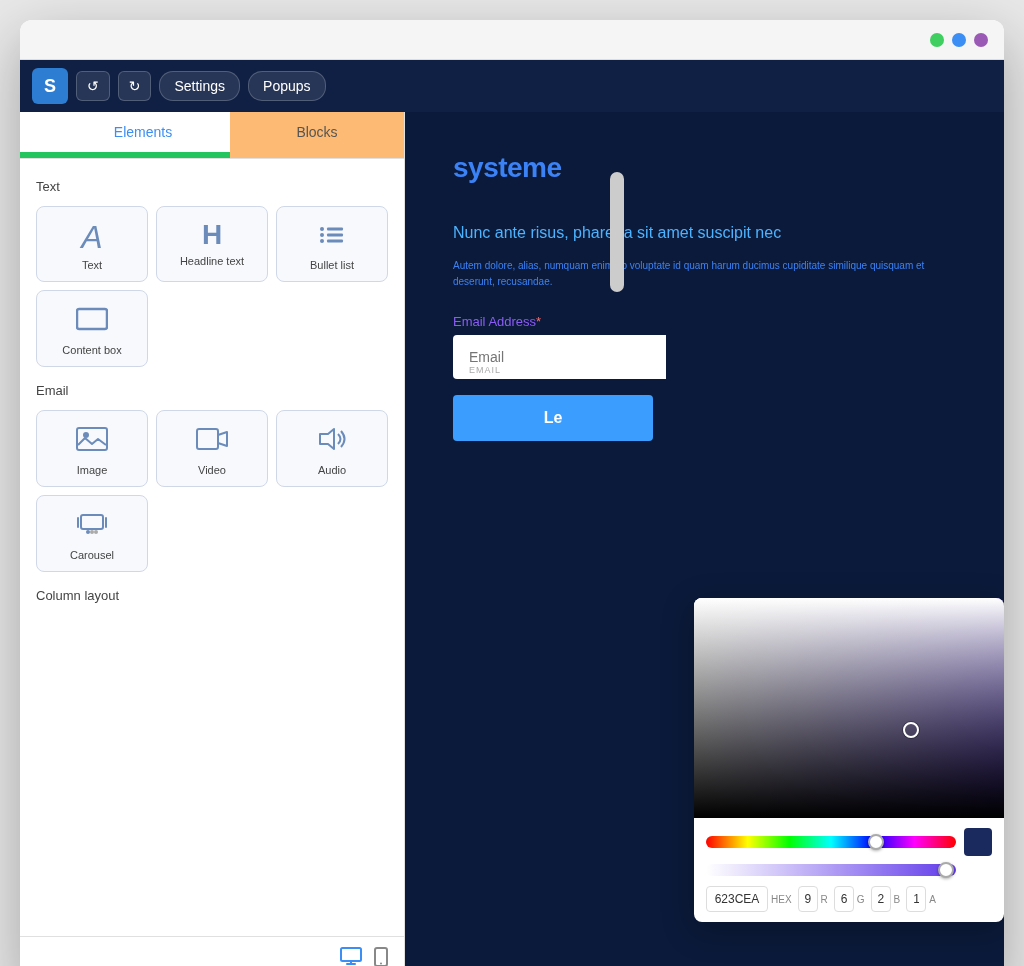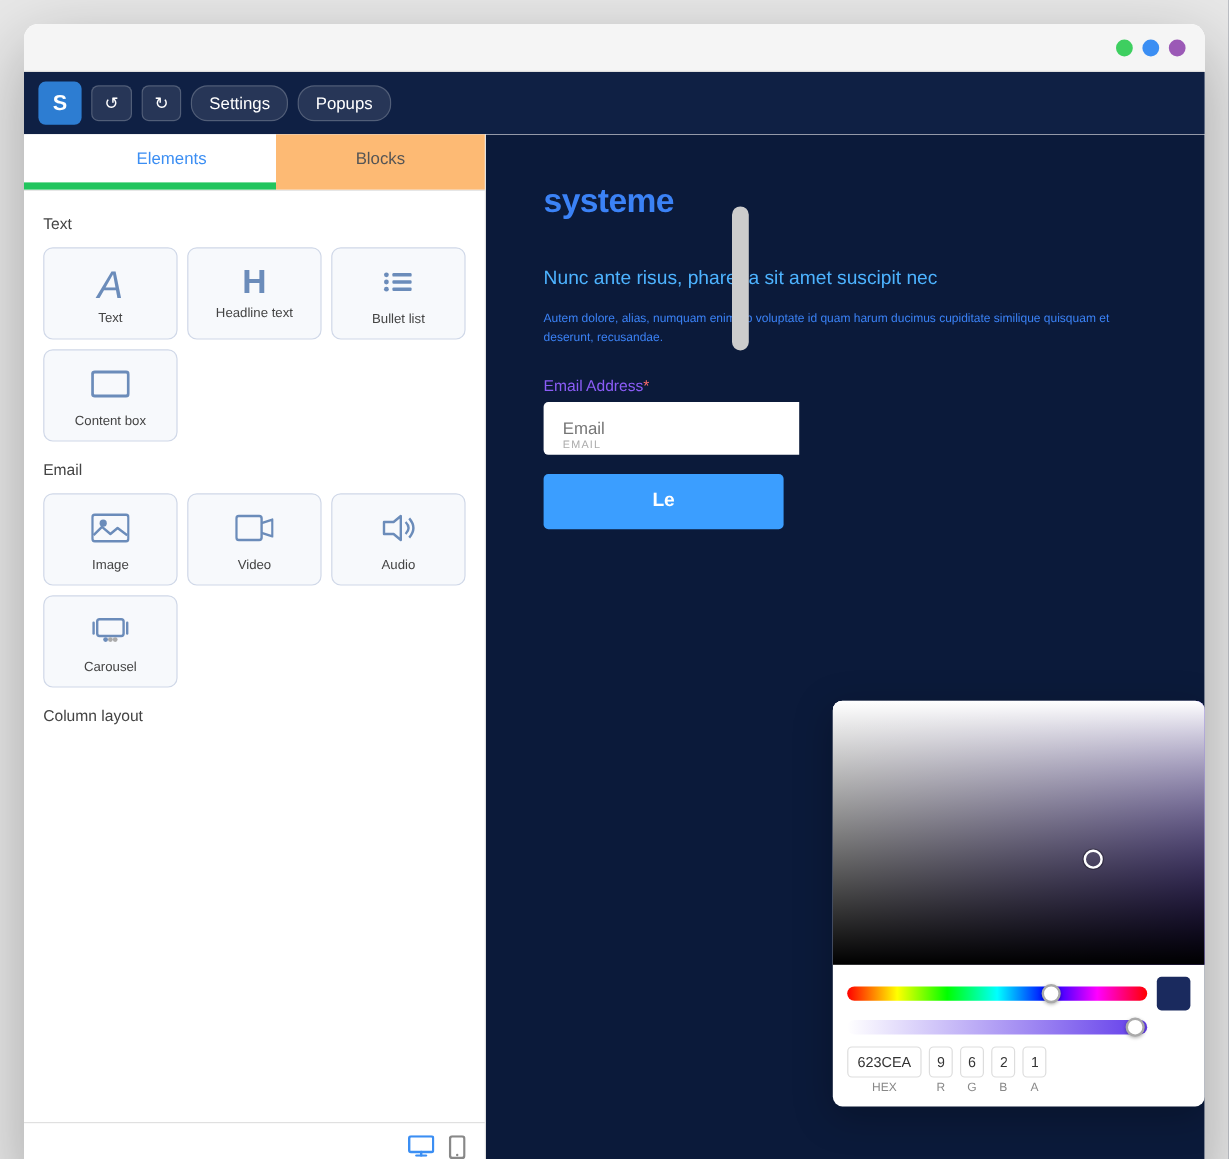--- a/index.html
+++ b/index.html
@@ -382,21 +382,21 @@
       flex-shrink: 0;
     }
 
     .color-inputs {
       display: flex;
       gap: 6px;
       align-items: flex-end;
     }
     .color-input-group {
       display: flex;
-      flex-direction: column;
+      flex-direction: row;
       align-items: center;
       gap: 3px;
     }
     .color-input-group input {
       width: 62px;
       border: 1px solid #ddd;
       border-radius: 4px;
       padding: 5px 6px;
       font-size: 12px;
       text-align: center;

